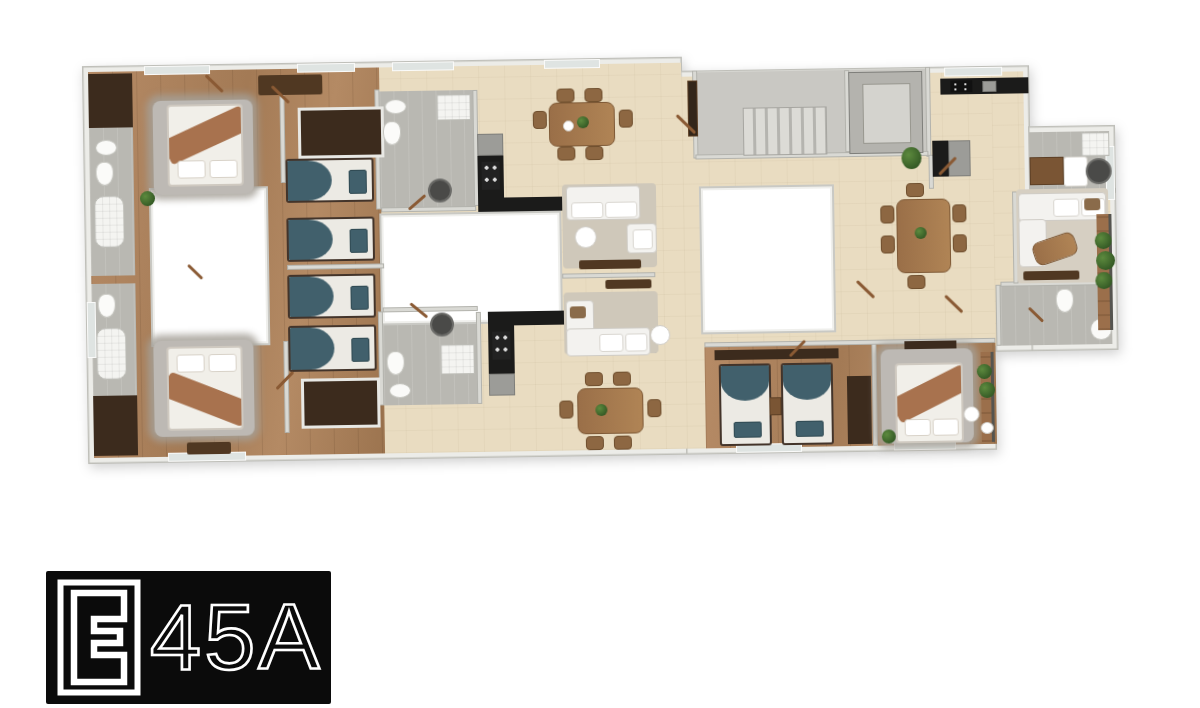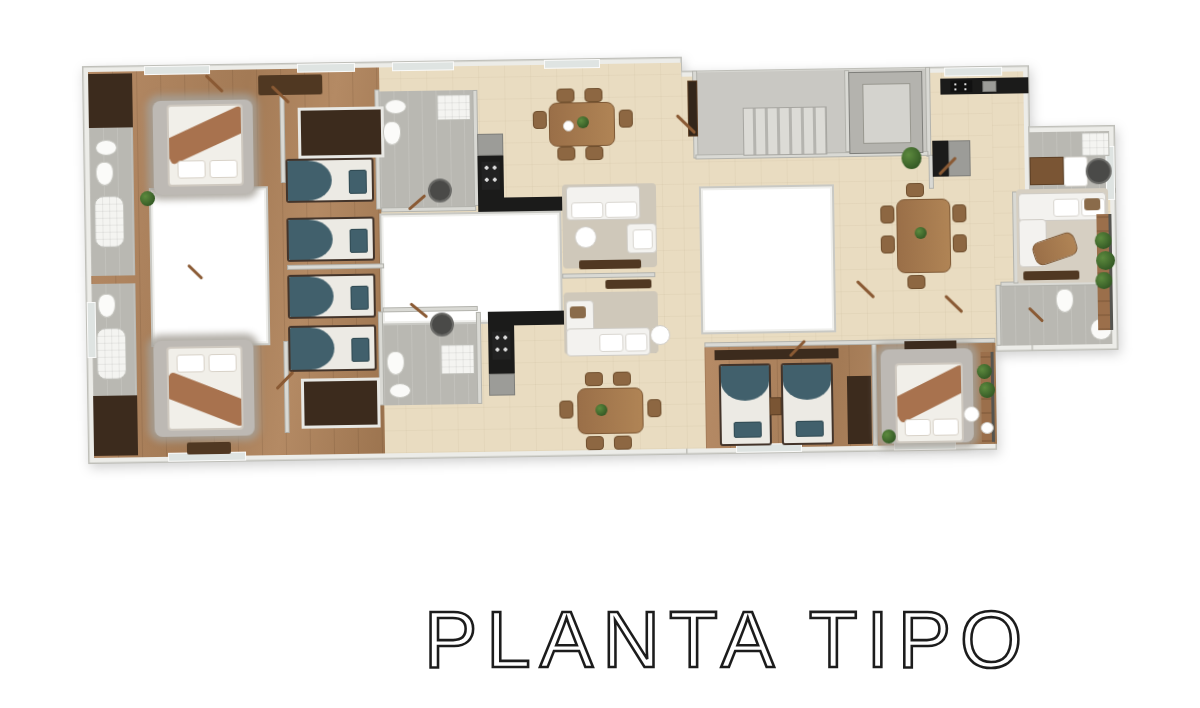--- a/index.html
+++ b/index.html
@@ -319,15 +319,23 @@
     <div class="abs door" style="left:186px;top:30px;width:24px;transform:rotate(45deg);"></div>
     <div class="abs door" style="left:186px;top:316px;width:24px;transform:rotate(-45deg);"></div>
     <div class="abs door" style="left:700px;top:292px;width:22px;transform:rotate(-45deg);"></div>
     <div class="abs door" style="left:856px;top:250px;width:24px;transform:rotate(45deg);"></div>
     <div class="abs door" style="left:100px;top:206px;width:20px;transform:rotate(45deg);"></div>
     <div class="abs door" style="left:120px;top:18px;width:24px;transform:rotate(45deg);"></div>
     <div class="abs door" style="left:852px;top:112px;width:24px;transform:rotate(-45deg);"></div>
     <div class="abs door" style="left:940px;top:262px;width:20px;transform:rotate(45deg);"></div>
   </div>
 
-  <div class="title">PLANTA TIPO</div>
+  <div class="logo">
+    <div class="emblem">
+      <svg width="84" height="117" viewBox="0 0 84 117" xmlns="http://www.w3.org/2000/svg">
+        <rect x="3.5" y="3.5" width="77" height="110" fill="none" stroke="#ffffff" stroke-width="6"></rect>
+        <path d="M17 14 H67 V40 H37 V52 H63 V64 H37 V76 H67 V103 H17 V14 Z" fill="none" stroke="#ffffff" stroke-width="6.5"></path>
+      </svg>
+    </div>
+    <div class="logo-num">45A</div>
+  </div>
 
 </div>
 
 </body></html>

